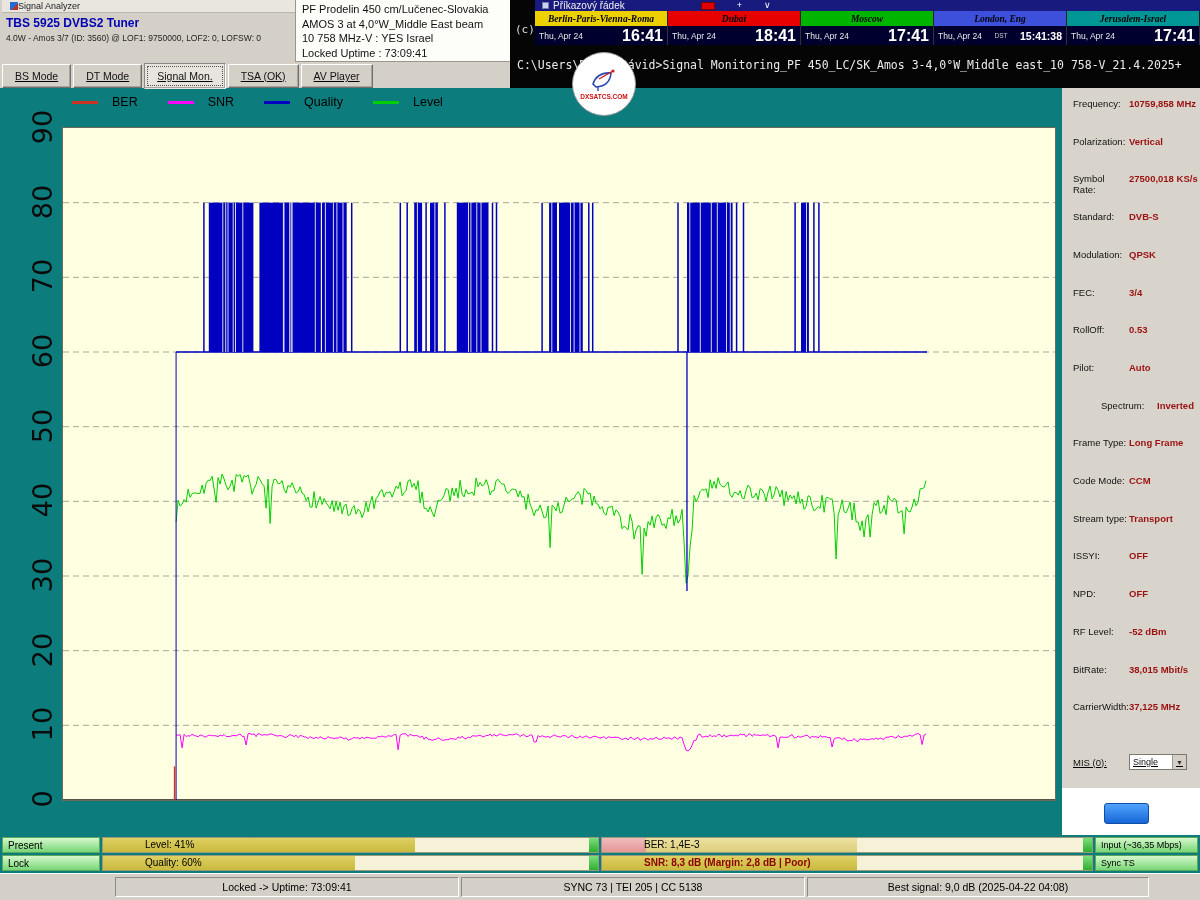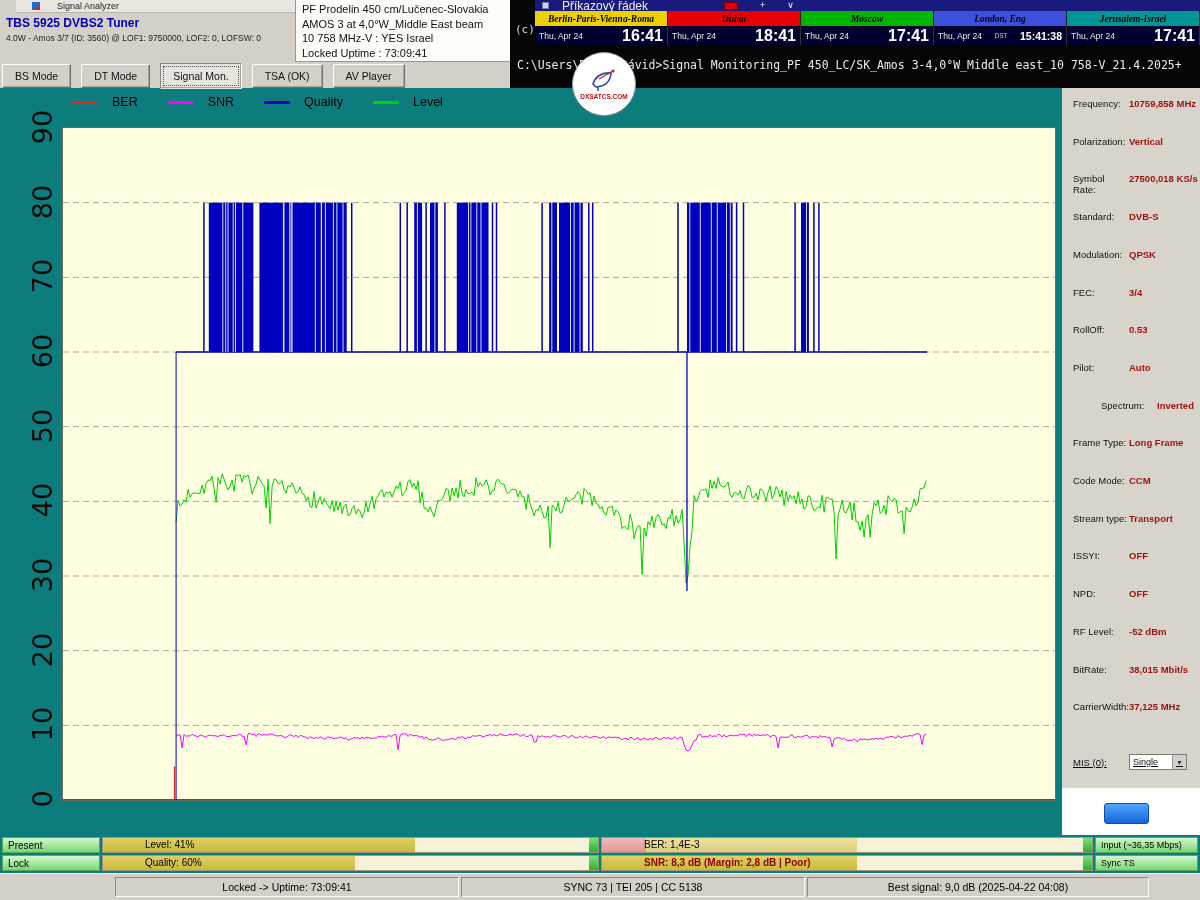--- a/index.html
+++ b/index.html
@@ -1,41 +1,41 @@
 <!DOCTYPE html>
 <html><head>
 <meta charset="utf-8">
 <style>
   html,body{margin:0;padding:0;background:#222;}
   #app{position:relative;width:1200px;height:900px;background:#0d7c7c;font-family:"Liberation Sans",sans-serif;overflow:hidden;}
 
   
   .top-left{position:absolute;left:0;top:0;width:510px;height:88px;background:#d4d0c8;}
-  .titlebar{position:absolute;left:16px;top:0;width:295px;height:13px;background:#e9e6e0;border-bottom:1px solid #b8b4ac;display:flex;align-items:center;gap:17px;padding-left:16px;box-sizing:border-box;font-size:9px;color:#222;}
+  .titlebar{position:absolute;left:2px;top:0;width:295px;height:13px;background:#e9e6e0;border-bottom:1px solid #b8b4ac;display:flex;align-items:center;gap:0;padding-left:8px;box-sizing:border-box;font-size:9px;color:#222;}
   .titlebar-icon{width:8px;height:8px;background:linear-gradient(135deg,#2a6ad0 60%,#c03020 60%);flex:0 0 8px;}
   .tuner-name{position:absolute;left:6px;top:16px;font-size:12px;font-weight:bold;color:#0000b4;}
   .tuner-details{position:absolute;left:6px;top:33px;font-size:8.5px;color:#222;white-space:nowrap;}
-  .tabs{position:absolute;left:2px;top:64px;display:flex;gap:10px;}
+  .tabs{position:absolute;left:2px;top:64px;display:flex;gap:2px;text-decoration:underline;}
   .tab{height:22px;background:#d4d0c8;border:1px solid;border-color:#ffffff #6e6e6e #6e6e6e #ffffff;box-shadow:inset -1px -1px 0 #a8a49c;font-size:10.5px;color:#111;display:flex;align-items:center;justify-content:center;padding:0 12px;white-space:nowrap;}
   .tab.active{background:#e7e4dd;border-color:#888 #ffffff #e7e4dd #888;height:24px;margin-top:-1px;outline:1px dotted #555;outline-offset:-4px;}
 
   
   .info-panel{position:absolute;left:295px;top:0;width:215px;height:62px;background:#fdfdfa;border-left:1px solid #9a968e;border-bottom:1px solid #9a968e;box-sizing:border-box;padding:2px 0 0 6px;}
   .info-line{font-size:11px;color:#111;line-height:14.5px;white-space:nowrap;}
 
   
   .console{position:absolute;left:510px;top:0;width:690px;height:88px;background:#050505;}
   .console-copy{position:absolute;left:5px;top:23px;color:#dddddd;font-family:"DejaVu Sans Mono",monospace;font-size:11px;}
   .console-line{position:absolute;left:7px;top:58px;color:#eaeaea;font-family:"DejaVu Sans Mono",monospace;font-size:11.5px;white-space:nowrap;}
 
   
   .clock-window{position:absolute;left:25px;top:0;width:665px;height:45px;}
   .clock-titlebar{position:absolute;left:0;top:0;width:665px;height:11px;background:#191a7e;display:flex;align-items:center;gap:4px;padding-left:7px;box-sizing:border-box;}
   .clock-title-icon{width:7px;height:7px;background:#cfd2ef;border:1px solid #7a7aa8;box-sizing:border-box;flex:0 0 7px;}
-  .clock-title-text{font-size:12px;color:#efefef;white-space:nowrap;margin-left:9px;}
+  .clock-title-text{font-size:10px;color:#efefef;white-space:nowrap;}
   .ctrl-red{width:14px;height:8px;background:#e00000;border:1px solid #7d0000;box-sizing:border-box;margin-left:72px;}
   .ctrl-glyph{color:#ffffff;font-size:9px;line-height:9px;margin-left:18px;}
   #clock-columns{position:absolute;left:0;top:11px;width:665px;height:40px;display:flex;}
   .clock-col{width:133px;display:flex;flex-direction:column;}
   .clock-city{height:15px;display:flex;align-items:center;justify-content:center;font-size:9.5px;font-weight:bold;font-style:italic;color:#000;font-family:"Liberation Serif",serif;white-space:nowrap;overflow:hidden;border-right:1px solid #222;box-sizing:border-box;}
   .clock-timerow{height:19px;background:#00002e;display:flex;align-items:center;justify-content:space-between;padding:0 4px;box-sizing:border-box;border-right:1px solid #333;}
   .clock-date{font-size:8.5px;color:#e8e8e8;white-space:nowrap;}
   .clock-dst{font-size:6.5px;color:#c8c8c8;}
   .clock-time{font-size:16px;font-weight:bold;color:#ffffff;white-space:nowrap;}
   .clock-time.small{font-size:10.5px;}

